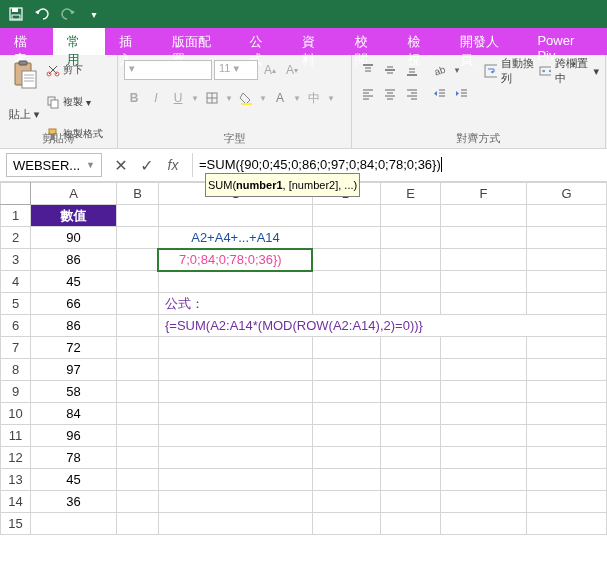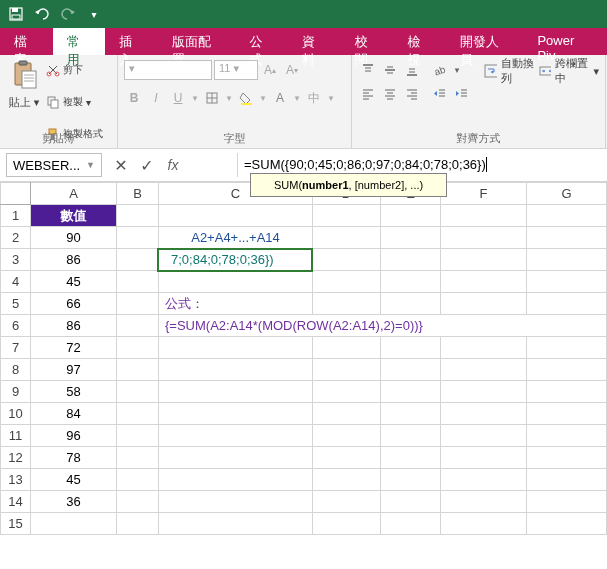--- a/index.html
+++ b/index.html
@@ -1,63 +1,63 @@
 <!DOCTYPE html>
 <html><head>
   <meta charset="utf-8">
   <style>
     * { margin: 0; padding: 0; box-sizing: border-box; font-family: "Microsoft JhengHei", "Segoe UI", sans-serif; }
     body { background: #fff; width: 607px; overflow: hidden; }
     .title-bar { background: #217346; height: 28px; display: flex; align-items: center; padding: 0 4px; }
     .qat { display: flex; gap: 2px; align-items: center; }
     .qat .btn { width: 24px; height: 24px; display: flex; align-items: center; justify-content: center; color: #fff; cursor: pointer; }
     .qat .btn.disabled { opacity: 0.5; }
-    .tabs-row { background: #be185d; display: flex; height: 27px; }
+    .tabs-row { background: #d946ef; display: flex; height: 27px; }
     .tab { padding: 5px 14px; color: #fff; font-size: 13px; cursor: pointer; }
     .tab.active { background: #fff; color: #217346; }
     .ribbon { background: #f3f3f3; border-bottom: 1px solid #d4d4d4; display: flex; height: 94px; }
     .group { border-right: 1px solid #d4d4d4; padding: 2px 6px; display: flex; flex-direction: column; position: relative; }
     .group-label { position: absolute; bottom: 2px; left: 0; right: 0; text-align: center; font-size: 11px; color: #666; }
     .group-main { flex: 1; display: flex; align-items: flex-start; gap: 4px; padding-top: 3px; }
     .paste-btn { display: flex; flex-direction: column; align-items: center; width: 36px; cursor: pointer; }
     .paste-btn .icon { width: 28px; height: 30px; }
-    .paste-btn .lbl { font-size: 11px; color: #444; margin-top: 5px; }
+    .paste-btn .lbl { font-size: 11px; color: #444; margin-top: 17px; }
     .clip-col { display: flex; flex-direction: column; gap: 12px; font-size: 10px; color: #444; }
     .clip-item { display: flex; align-items: center; gap: 3px; cursor: pointer; height: 20px; }
     .font-row { display: flex; align-items: center; gap: 2px; }
     .font-sel { border: 1px solid #c0c0c0; background: #fff; font-size: 11px; padding: 1px 4px; width: 88px; height: 20px; cursor: pointer; color: #aaa; }
     .size-sel { border: 1px solid #c0c0c0; background: #fff; font-size: 11px; padding: 1px 4px; width: 44px; height: 20px; cursor: pointer; color: #aaa; }
     .fbtn { width: 20px; height: 20px; display: inline-flex; align-items: center; justify-content: center; font-size: 12px; color: #aaa; cursor: pointer; border: 1px solid transparent; }
     .font-row2 { display: flex; align-items: center; gap: 2px; margin-top: 4px; }
     .align-col { display: flex; flex-direction: column; gap: 4px; }
     .align-row { display: flex; gap: 2px; align-items: center; }
     .abtn { width: 20px; height: 20px; display: inline-flex; align-items: center; justify-content: center; cursor: pointer; color: #666; }
     .wrap-col { display: flex; flex-direction: row; gap: 2px; font-size: 11px; color: #444; margin-left: 8px; }
     .wrap-item { display: flex; align-items: center; gap: 4px; cursor: pointer; height: 22px; }
     .formula-bar { display: flex; align-items: center; border-bottom: 1px solid #d4d4d4; height: 33px; padding: 3px 6px; gap: 6px; }
     .name-box { border: 1px solid #c0c0c0; width: 96px; height: 24px; padding: 0 6px; font-size: 13px; display: flex; align-items: center; justify-content: space-between; }
     .fb-btns { display: flex; align-items: center; gap: 8px; padding: 0 4px; }
     .fb-btn { width: 18px; height: 18px; display: flex; align-items: center; justify-content: center; cursor: pointer; color: #555; }
     .fx-label { font-style: italic; font-size: 14px; color: #666; }
-    .formula-input { flex: 1; font-size: 13px; padding: 3px 6px; border-left: 1px solid #d4d4d4; height: 24px; line-height: 18px; position: relative; margin-left: 45px; }
-    .tooltip { position: absolute; top: 20px; left: 12px; background: #ffffe1; border: 1px solid #808080; font-size: 11px; padding: 2px 23px; white-space: nowrap; z-index: 10; }
+    .formula-input { flex: 1; font-size: 13px; padding: 3px 6px; border-left: 1px solid #d4d4d4; height: 24px; line-height: 18px; position: relative; }
+    .tooltip { position: absolute; top: 20px; left: 12px; background: #ffffe1; border: 1px solid #808080; font-size: 11px; padding: 2px 2px; white-space: nowrap; z-index: 10; }
     .tooltip b { font-weight: bold; }
     .grid-container { position: relative; }
     .grid-table { border-collapse: collapse; table-layout: fixed; }
     .grid-table th, .grid-table td { border: 1px solid #d4d4d4; font-size: 13px; text-align: center; background: #fff; }
     .corner { width: 30px; height: 22px; background: #f0f0f0; border-right: 1px solid #aaa !important; border-bottom: 1px solid #aaa !important; }
     .col-h { background: #f0f0f0; height: 22px; color: #444; font-weight: normal; }
     .row-h { width: 30px; background: #f0f0f0; color: #444; font-weight: normal; }
     .cell { height: 22px; padding: 0 4px; }
     .hdr-dark { background: #1f5b1f; color: #fff; }
     .hdr-green { background: #385d33; color: #fff; }
     .blue-text { color: #1f4e9c; }
     .purple-text { color: #7030a0; text-align: left !important; padding-left: 6px; }
     .active-cell-outline { position: absolute; border: 2px solid #2e7d32; pointer-events: none; z-index: 5; }
-    .inplace { color: #0f766e; text-align: left !important; padding-left: 12px; font-size: 12px; }
+    .inplace { color: #ec4899; text-align: left !important; padding-left: 20px; font-size: 12px; }
   </style>
 </head>
 <body>
 
 <div class="title-bar">
   <div class="qat">
     <div class="btn">
         <svg width="14" height="14" viewBox="0 0 14 14">
           <rect x="1" y="1" width="12" height="12" fill="none" stroke="#fff" stroke-width="1.2"></rect>
           <rect x="3" y="1" width="6" height="4" fill="#fff"></rect>

